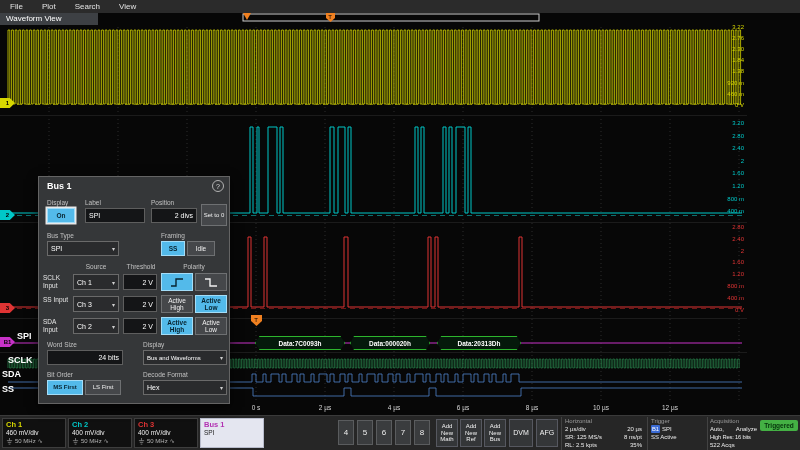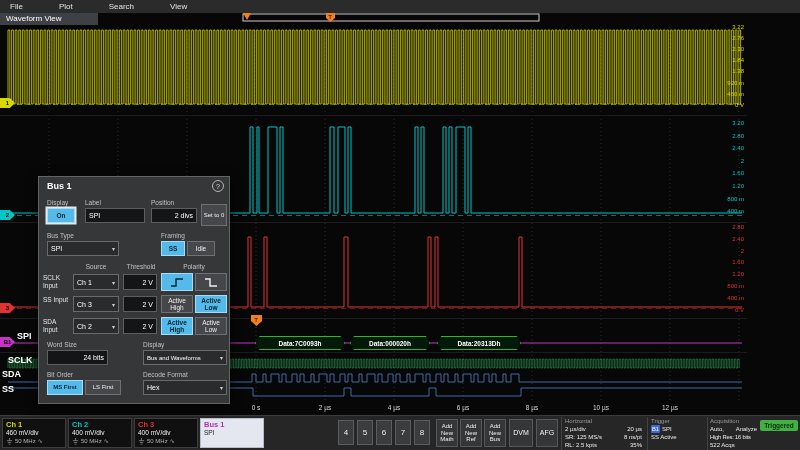--- a/index.html
+++ b/index.html
@@ -2,21 +2,21 @@
 <html><head>
 <meta charset="utf-8">
 <style>
   *{margin:0;padding:0;box-sizing:border-box;}
   html,body{width:800px;height:450px;background:#000;overflow:hidden;
     font-family:"Liberation Sans",sans-serif;}
   #root{position:relative;width:800px;height:450px;background:#070707;overflow:hidden;}
 
   
   #menubar{position:absolute;left:0;top:0;width:800px;height:13px;background:#2b2b2b;
-    display:flex;gap:36px;align-items:center;padding-left:10px;font-size:8px;color:#e2e2e2;z-index:6;}
+    display:flex;gap:19px;align-items:center;padding-left:10px;font-size:8px;color:#e2e2e2;z-index:6;}
   #view-tab{position:absolute;left:0;top:13px;width:98px;height:12px;background:#3d4044;
     color:#fff;font-size:8px;line-height:12px;padding-left:6px;z-index:6;}
 
   
   #wave-svg{position:absolute;left:0;top:0;width:800px;height:450px;z-index:1;pointer-events:none;}
   #wave-overlay{position:absolute;left:0;top:13px;width:748px;height:402px;z-index:2;}
   .chmark{position:absolute;left:0;width:15px;height:10px;font-size:6px;font-weight:bold;color:#000;
     display:flex;align-items:center;justify-content:center;
     clip-path:polygon(0 0,65% 0,100% 50%,65% 100%,0 100%);}
   .siglabel{position:absolute;color:#fff;font-size:9px;font-weight:600;}
@@ -225,21 +225,21 @@
     <div class="rowlab" style="left:4px;top:141px;width:28px;">SDA Input</div>
     <div class="ddrop" style="left:34px;top:141px;width:46px;height:16px;">
       <span>Ch 2</span>
       <span class="chev">▾</span>
     </div>
     <input class="dinput" style="left: 84px; top: 141px; width: 34px; height: 16px;" value="2 V">
     <div class="dbtn sel" style="left:122px;top:140px;width:32px;height:18px;">Active High</div>
     <div class="dbtn" style="left:156px;top:140px;width:32px;height:18px;">Active Low</div>
 
     <div class="dlabel" style="left:8px;top:164px;">Word Size</div>
-    <input class="dinput" style="left: 8px; top: 173px; width: 61px; height: 15px;" value="24 bits">
+    <input class="dinput" style="left: 8px; top: 173px; width: 76px; height: 15px;" value="24 bits">
 
     <div class="dlabel" style="left:104px;top:164px;">Display</div>
     <div class="ddrop" style="left:104px;top:173px;width:84px;height:15px;font-size:6px;">
       <span>Bus and Waveforms</span>
       <span class="chev">▾</span>
     </div>
 
     <div class="dlabel" style="left:8px;top:194px;">Bit Order</div>
     <div class="dbtn sel" style="left:8px;top:203px;width:36px;height:15px;font-size:6px;">MS First</div>
     <div class="dbtn" style="left:46px;top:203px;width:36px;height:15px;font-size:6px;">LS First</div>

